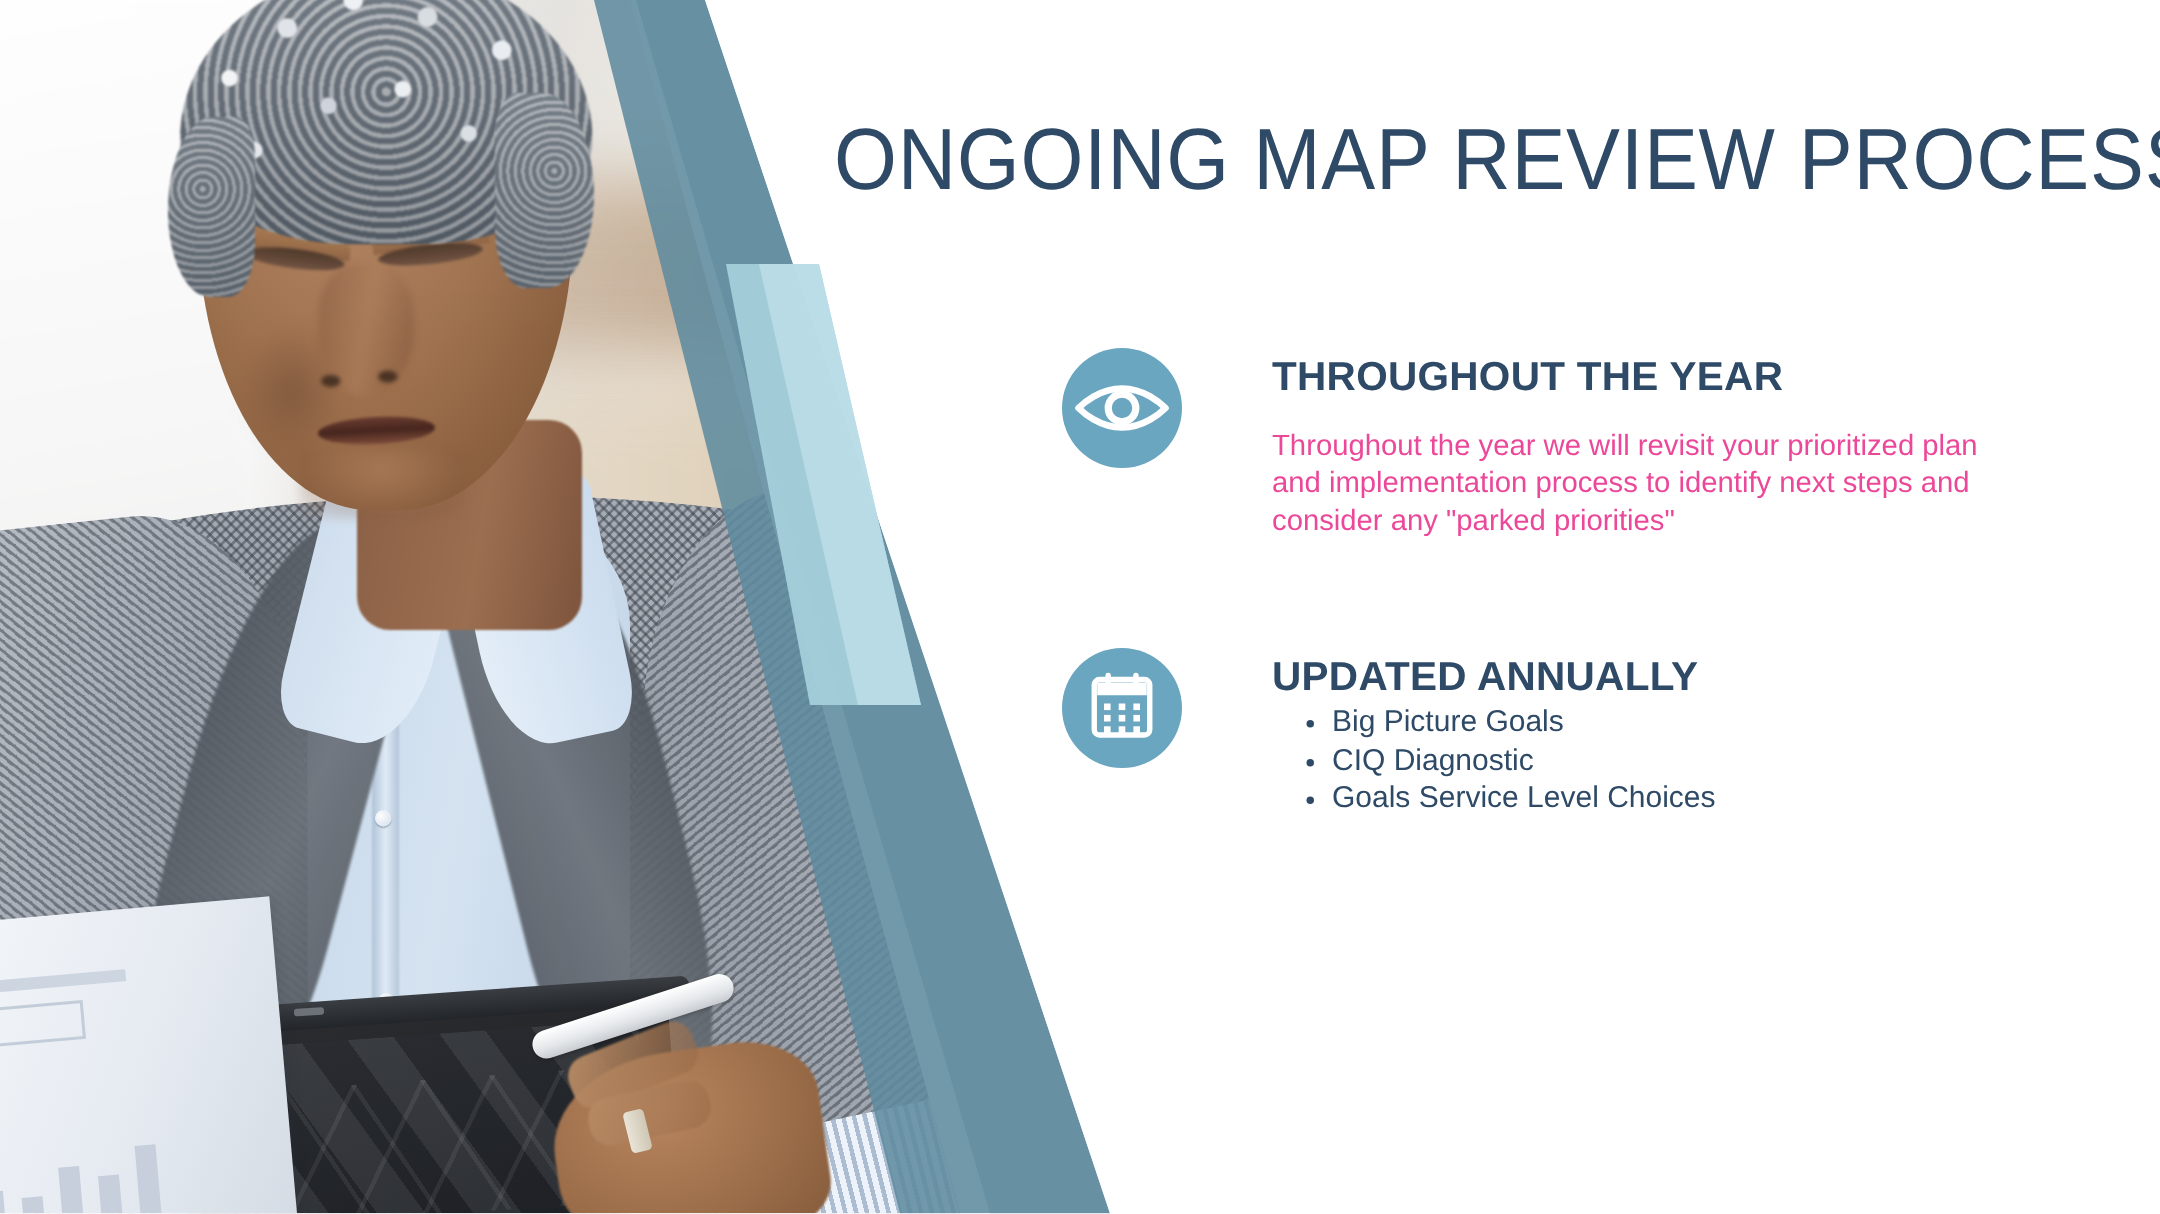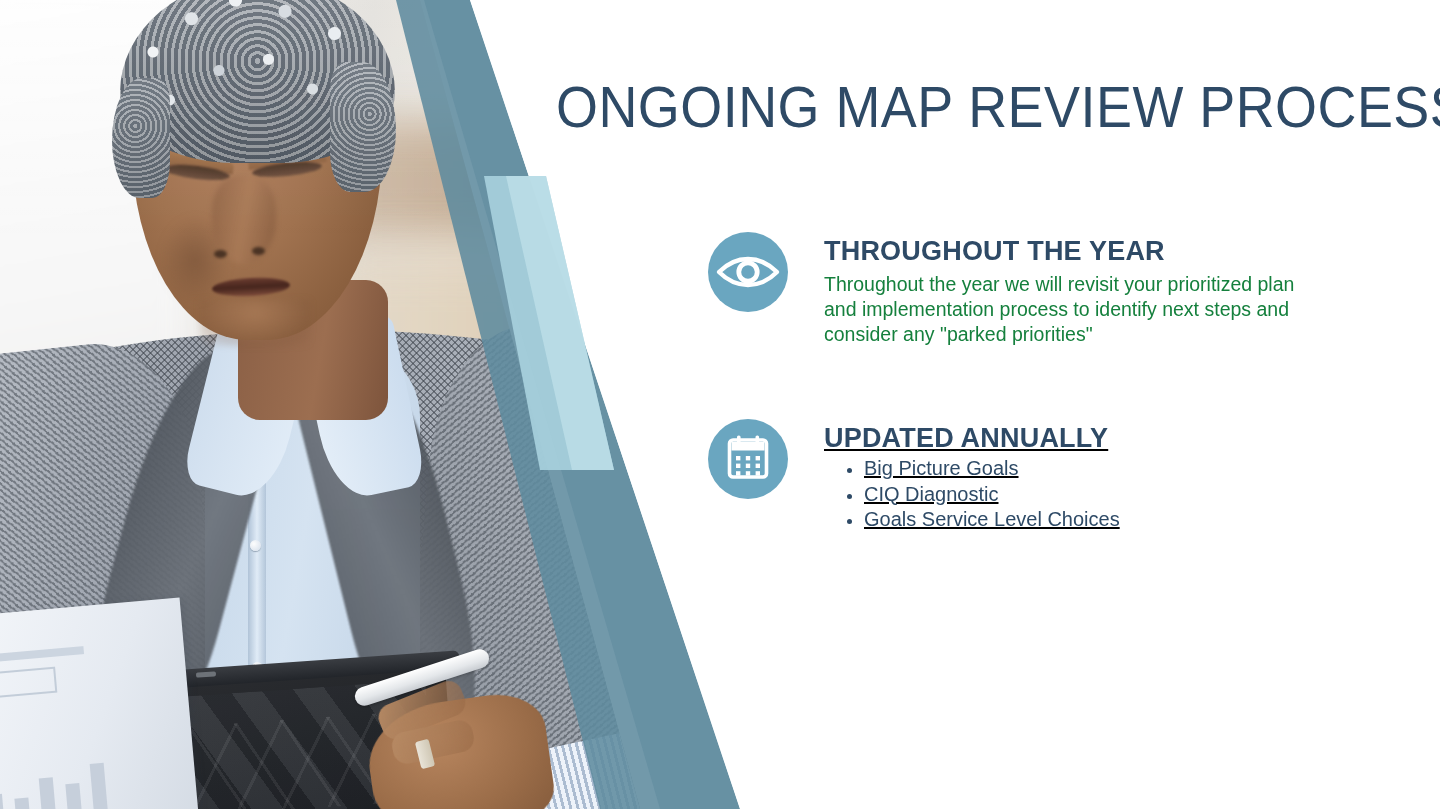--- a/index.html
+++ b/index.html
@@ -349,36 +349,36 @@
 
   
   .title{
     position:absolute; left:556px; top:76px; width:830px;
     font-size:58px; line-height:62px; font-weight:400;
     letter-spacing:.5px; color:#2e4a66;
     transform:scaleX(.93); transform-origin:left center;
     white-space:nowrap;
   }
   .blocks{ position:absolute; left:708px; top:232px; width:640px; }
-  .block{ position:relative; display:flex; align-items:flex-start; }
-  .block + .block{ margin-top:72px;text-decoration:underline; }
+  .block{ position:relative; display:flex; align-items:flex-start;gap:24px; }
+  .block + .block{ margin-top:72px; }
 
   .icon-circle{
     flex:0 0 auto; width:80px; height:80px; border-radius:50%;
     background:#6aa6c0; position:relative;
   }
   .icon-circle svg{ position:absolute; left:0; top:0; }
 
   .block-body{ margin-left:36px; padding-top:4px; }
   .block-head{
     font-size:27px; font-weight:700; color:#2e4a66;
     letter-spacing:.2px; line-height:30px; white-space:nowrap;
   }
   .block-text{
-    margin-top:6px; font-size:19.5px; line-height:25px; color:#15803d;
+    margin-top:19px; font-size:19.5px; line-height:25px; color:#ec4899;
     width:500px;
   }
   ul.block-list{ margin:3px 0 17px 40px; }
   ul.block-list li{
     font-size:20px; line-height:24.5px; color:#2e4a66;
     margin-bottom:1px; white-space:nowrap;
   }
   ul.block-list li::marker{ font-size:18px; }
 </style>
 </head>

